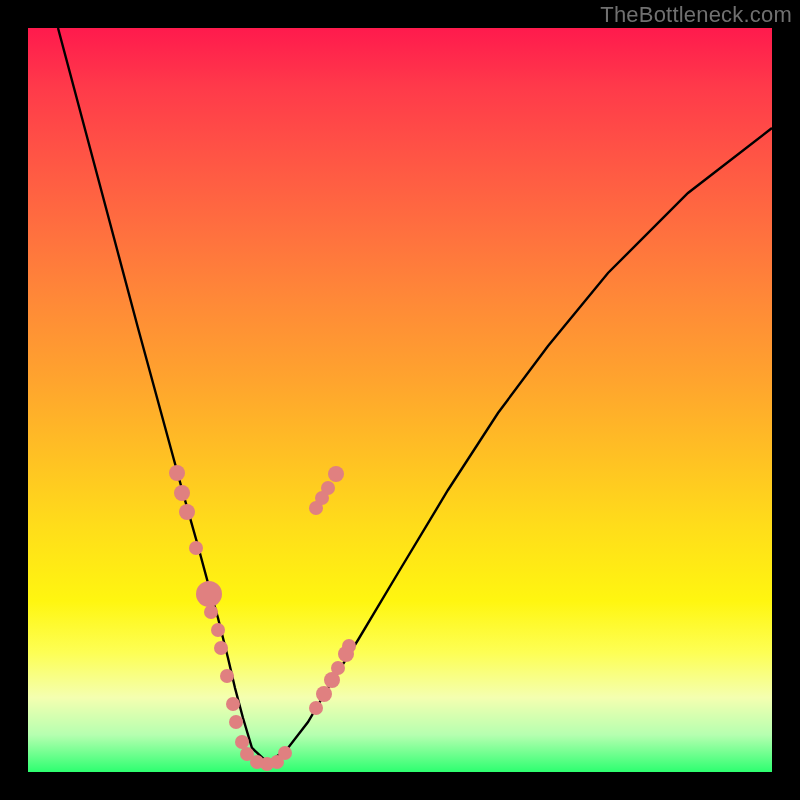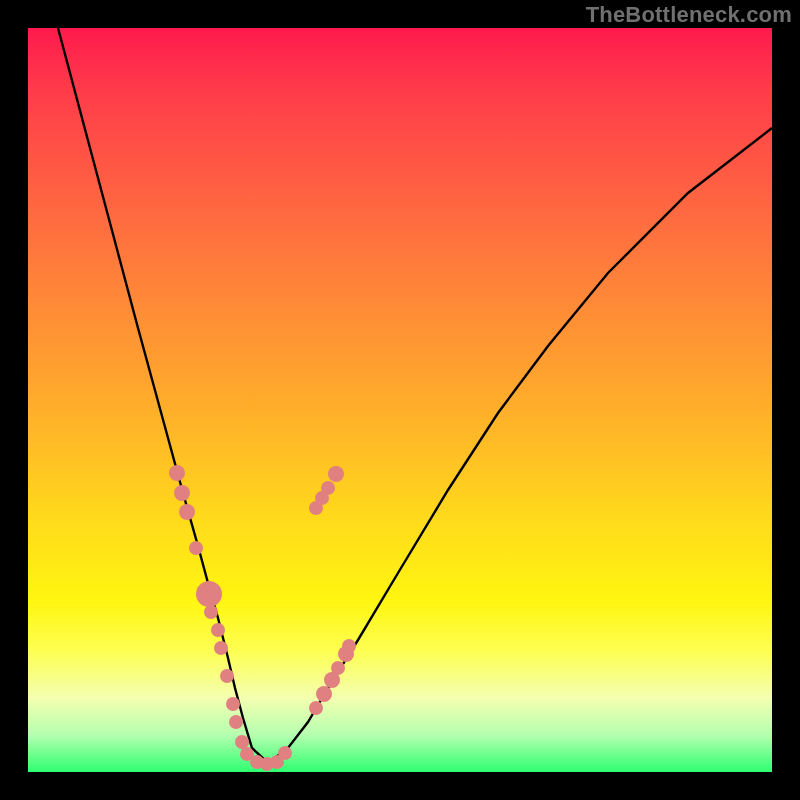--- a/index.html
+++ b/index.html
@@ -41,21 +41,21 @@
         #b6ffb0 95%,
         #2dff70 100%
       );
     }
     .watermark {
       position: absolute;
       top: 2px;
       right: 8px;
       color: #707070;
       font-size: 22px;
-      font-weight: bold;
+      font-weight: normal;
       letter-spacing: 0.2px;
     }
     svg.overlay {
       position: absolute;
       top: 28px;
       left: 28px;
       width: 744px;
       height: 744px;
       overflow: visible;
     }

